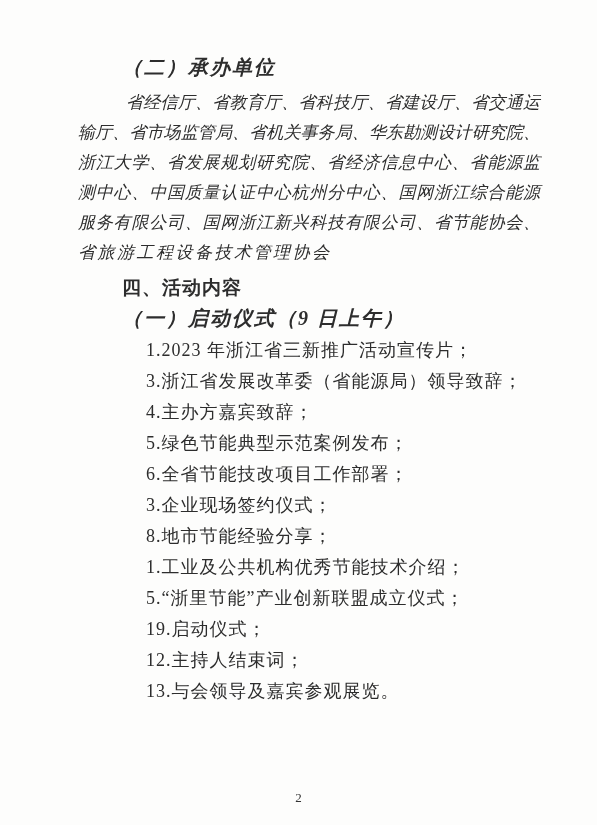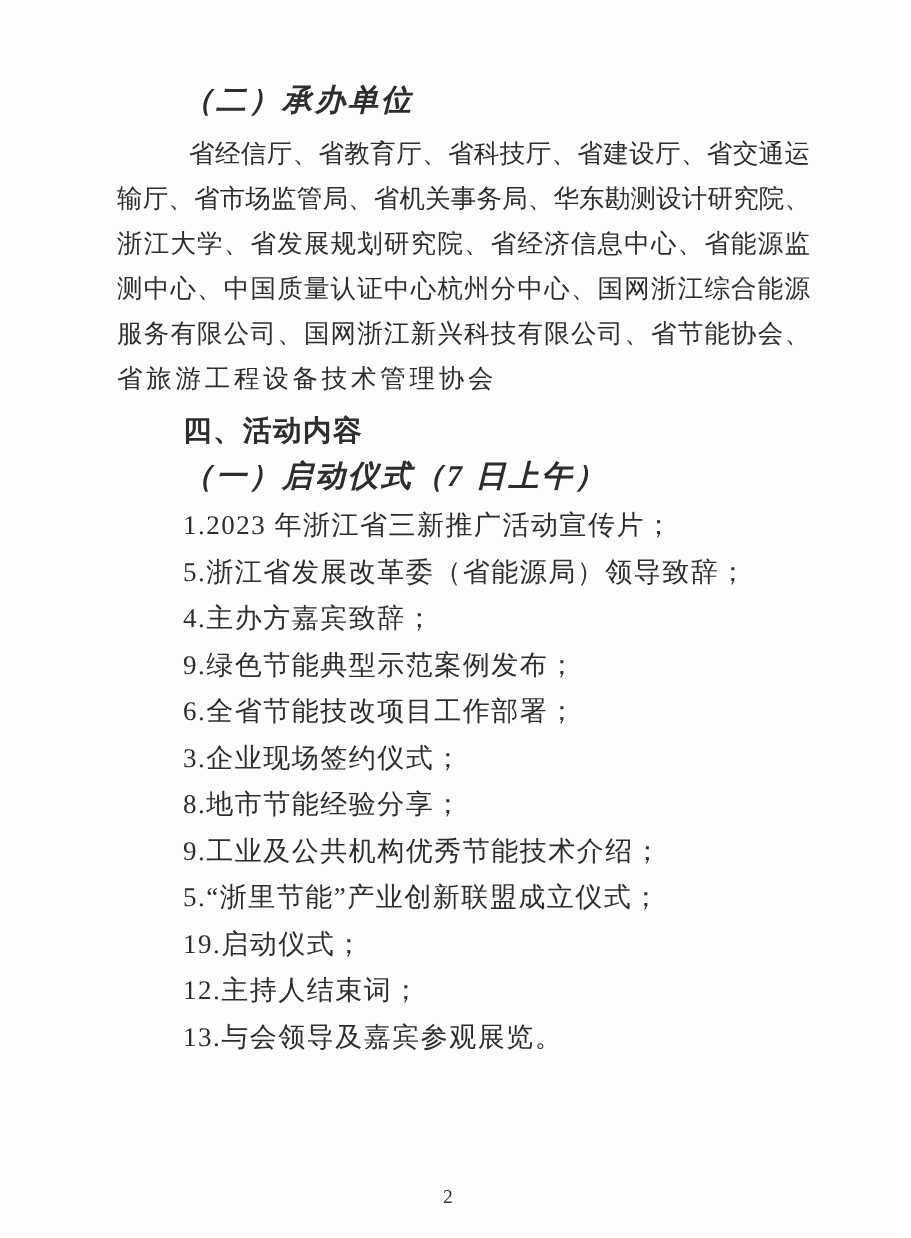--- a/index.html
+++ b/index.html
@@ -41,38 +41,40 @@
     letter-spacing: 1px;
   }
   .para {
     margin-top: 6px;
     font-size: 17px;
   }
   .para-line {
     line-height: 30px;
     text-align: justify;
     text-align-last: justify;
+    font-style: italic;
   }
   .para-line.first {
     padding-left: 48px;
   }
   .para-line.last {
     text-align-last: left;
     letter-spacing: 2.5px;
   }
   .agenda {
     list-style: none;
     margin: 2px 0 0 44px;
     padding: 0;
     font-size: 18px;
   }
   .agenda li {
     line-height: 31px;
     letter-spacing: 1px;
     white-space: nowrap;
+    margin-left: 24px;
   }
   .page-number {
     position: absolute;
     top: 791px;
     left: 0;
     right: 0;
     text-align: center;
     font-size: 13px;
     line-height: 14px;
     color: #333333;
@@ -90,31 +92,31 @@
       <div class="para-line first">省经信厅、省教育厅、省科技厅、省建设厅、省交通运</div>
       <div class="para-line">输厅、省市场监管局、省机关事务局、华东勘测设计研究院、</div>
       <div class="para-line">浙江大学、省发展规划研究院、省经济信息中心、省能源监</div>
       <div class="para-line">测中心、中国质量认证中心杭州分中心、国网浙江综合能源</div>
       <div class="para-line">服务有限公司、国网浙江新兴科技有限公司、省节能协会、</div>
       <div class="para-line last">省旅游工程设备技术管理协会</div>
     </div>
 
     <h2 class="hei-heading">四、活动内容</h2>
 
-    <h3 class="kaiti-heading">（一）启动仪式（7 日上午）</h3>
+    <h3 class="kaiti-heading">（一）启动仪式（9 日上午）</h3>
 
     <ol class="agenda">
       <li>1.2023 年浙江省三新推广活动宣传片；</li>
-      <li>5.浙江省发展改革委（省能源局）领导致辞；</li>
+      <li>3.浙江省发展改革委（省能源局）领导致辞；</li>
       <li>4.主办方嘉宾致辞；</li>
-      <li>9.绿色节能典型示范案例发布；</li>
+      <li>5.绿色节能典型示范案例发布；</li>
       <li>6.全省节能技改项目工作部署；</li>
       <li>3.企业现场签约仪式；</li>
       <li>8.地市节能经验分享；</li>
-      <li>9.工业及公共机构优秀节能技术介绍；</li>
+      <li>1.工业及公共机构优秀节能技术介绍；</li>
       <li>5.“浙里节能”产业创新联盟成立仪式；</li>
       <li>19.启动仪式；</li>
       <li>12.主持人结束词；</li>
       <li>13.与会领导及嘉宾参观展览。</li>
     </ol>
   </div>
 
   <div class="page-number">2</div>
 </div>
 

